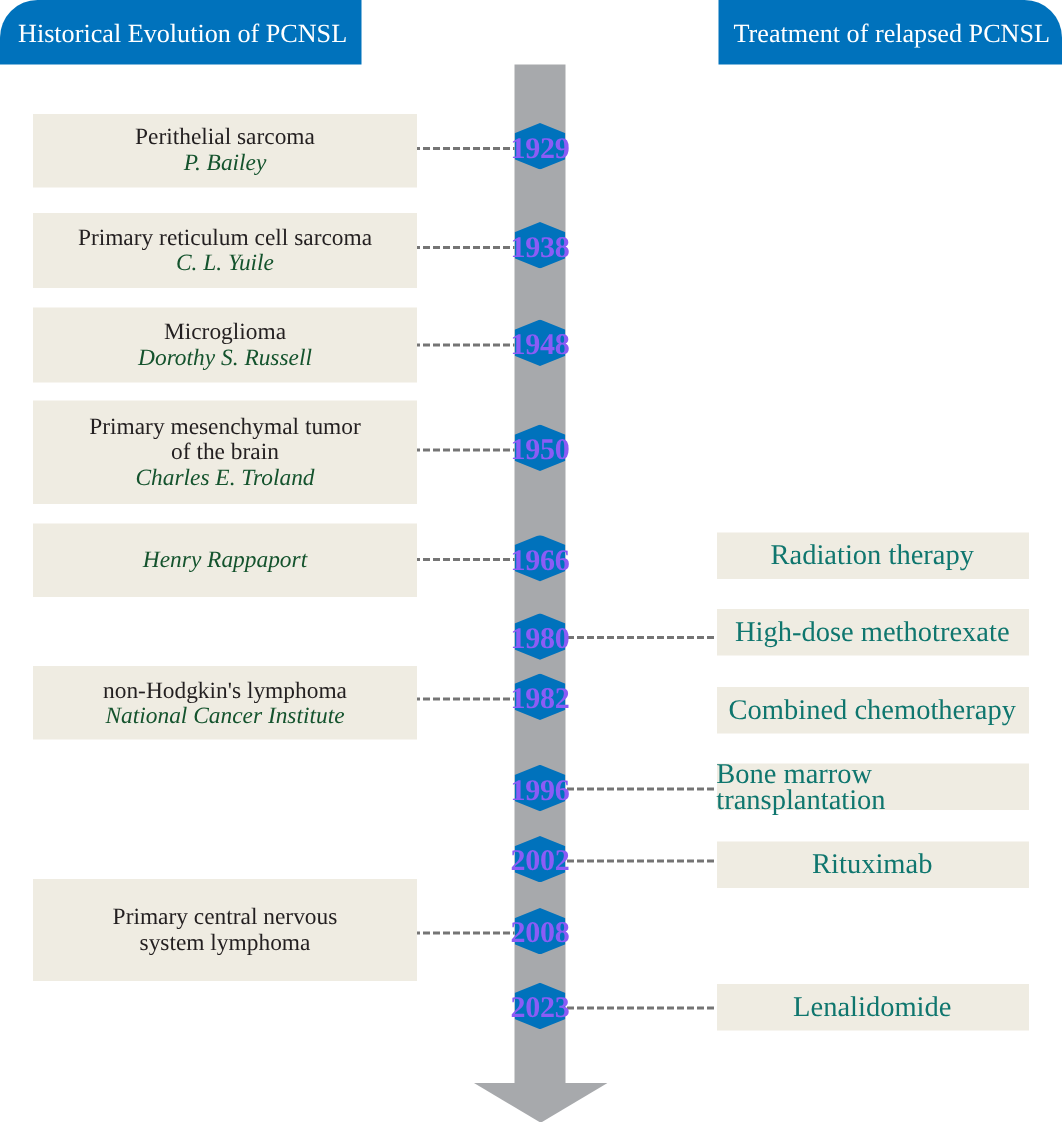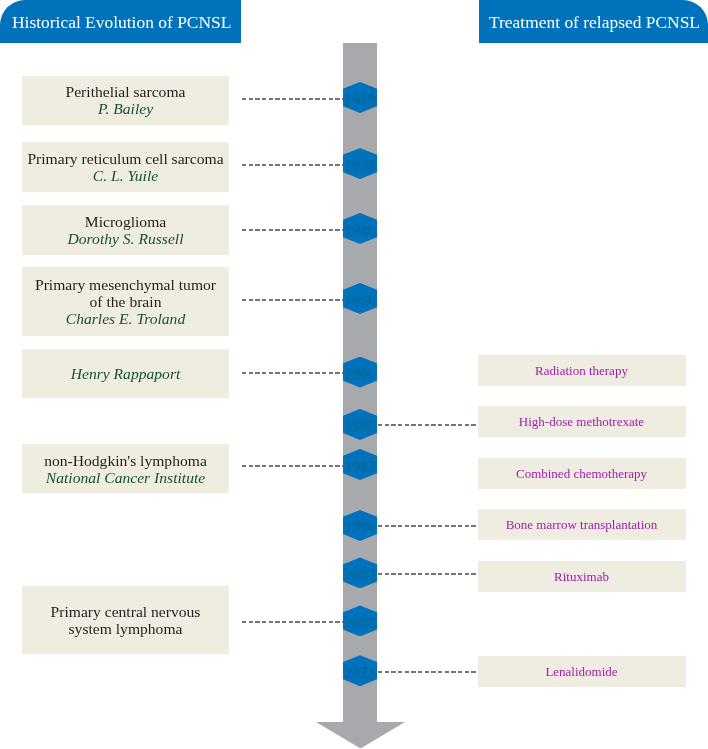--- a/index.html
+++ b/index.html
@@ -20,33 +20,33 @@
   
   #spine{position:absolute;left:343px;top:43px;width:34px;height:679px;background:#a7a9ac;}
   #arrow{position:absolute;left:315.5px;top:721.5px;width:89px;height:26.5px;display:block;}
 
   
   .hex{position:absolute;left:343px;width:34px;height:31px;}
   .hex-shape{position:absolute;left:0;top:0;width:34px;height:31px;background:#0072bc;
        clip-path:polygon(50% 0%, 100% 22%, 100% 78%, 50% 100%, 0% 78%, 0% 22%);}
   .hex-year{position:absolute;left:0;top:0;width:34px;height:31px;
        display:flex;align-items:center;justify-content:center;
-       color:#0369a1;font-size:16px;font-weight:700;letter-spacing:-0.15px;
+       color:#8b5cf6;font-size:20px;font-weight:700;letter-spacing:-0.15px;
        padding-top:4px;box-sizing:border-box;}
 
   
-  .card{position:absolute;left:22px;width:207px;background:#efece2;box-sizing:border-box;
+  .card{position:absolute;left:22px;width:256px;background:#efece2;box-sizing:border-box;
         display:flex;flex-direction:column;align-items:center;justify-content:center;}
   .card-title{color:#231f20;font-size:15.6px;line-height:17px;text-align:center;white-space:pre-line;}
   .card-author{color:#14532d;font-size:15.6px;line-height:17px;font-style:italic;text-align:right;}
 
   
   .rcard{position:absolute;left:477.5px;width:208px;height:31px;background:#efece2;
          box-sizing:border-box;display:flex;align-items:center;justify-content:center;}
-  .rcard-title{color:#a21caf;font-size:13px;line-height:17px;text-align:right;}
+  .rcard-title{color:#0f766e;font-size:19px;line-height:17px;text-align:left;}
 
   
   .dash{position:absolute;height:2px;
         background-image:repeating-linear-gradient(to right,
           #757575 0 4.4px, rgba(255,255,255,0) 4.4px 6.67px);}
 </style>
 </head>
 <body>
 
 <div id="stage">

